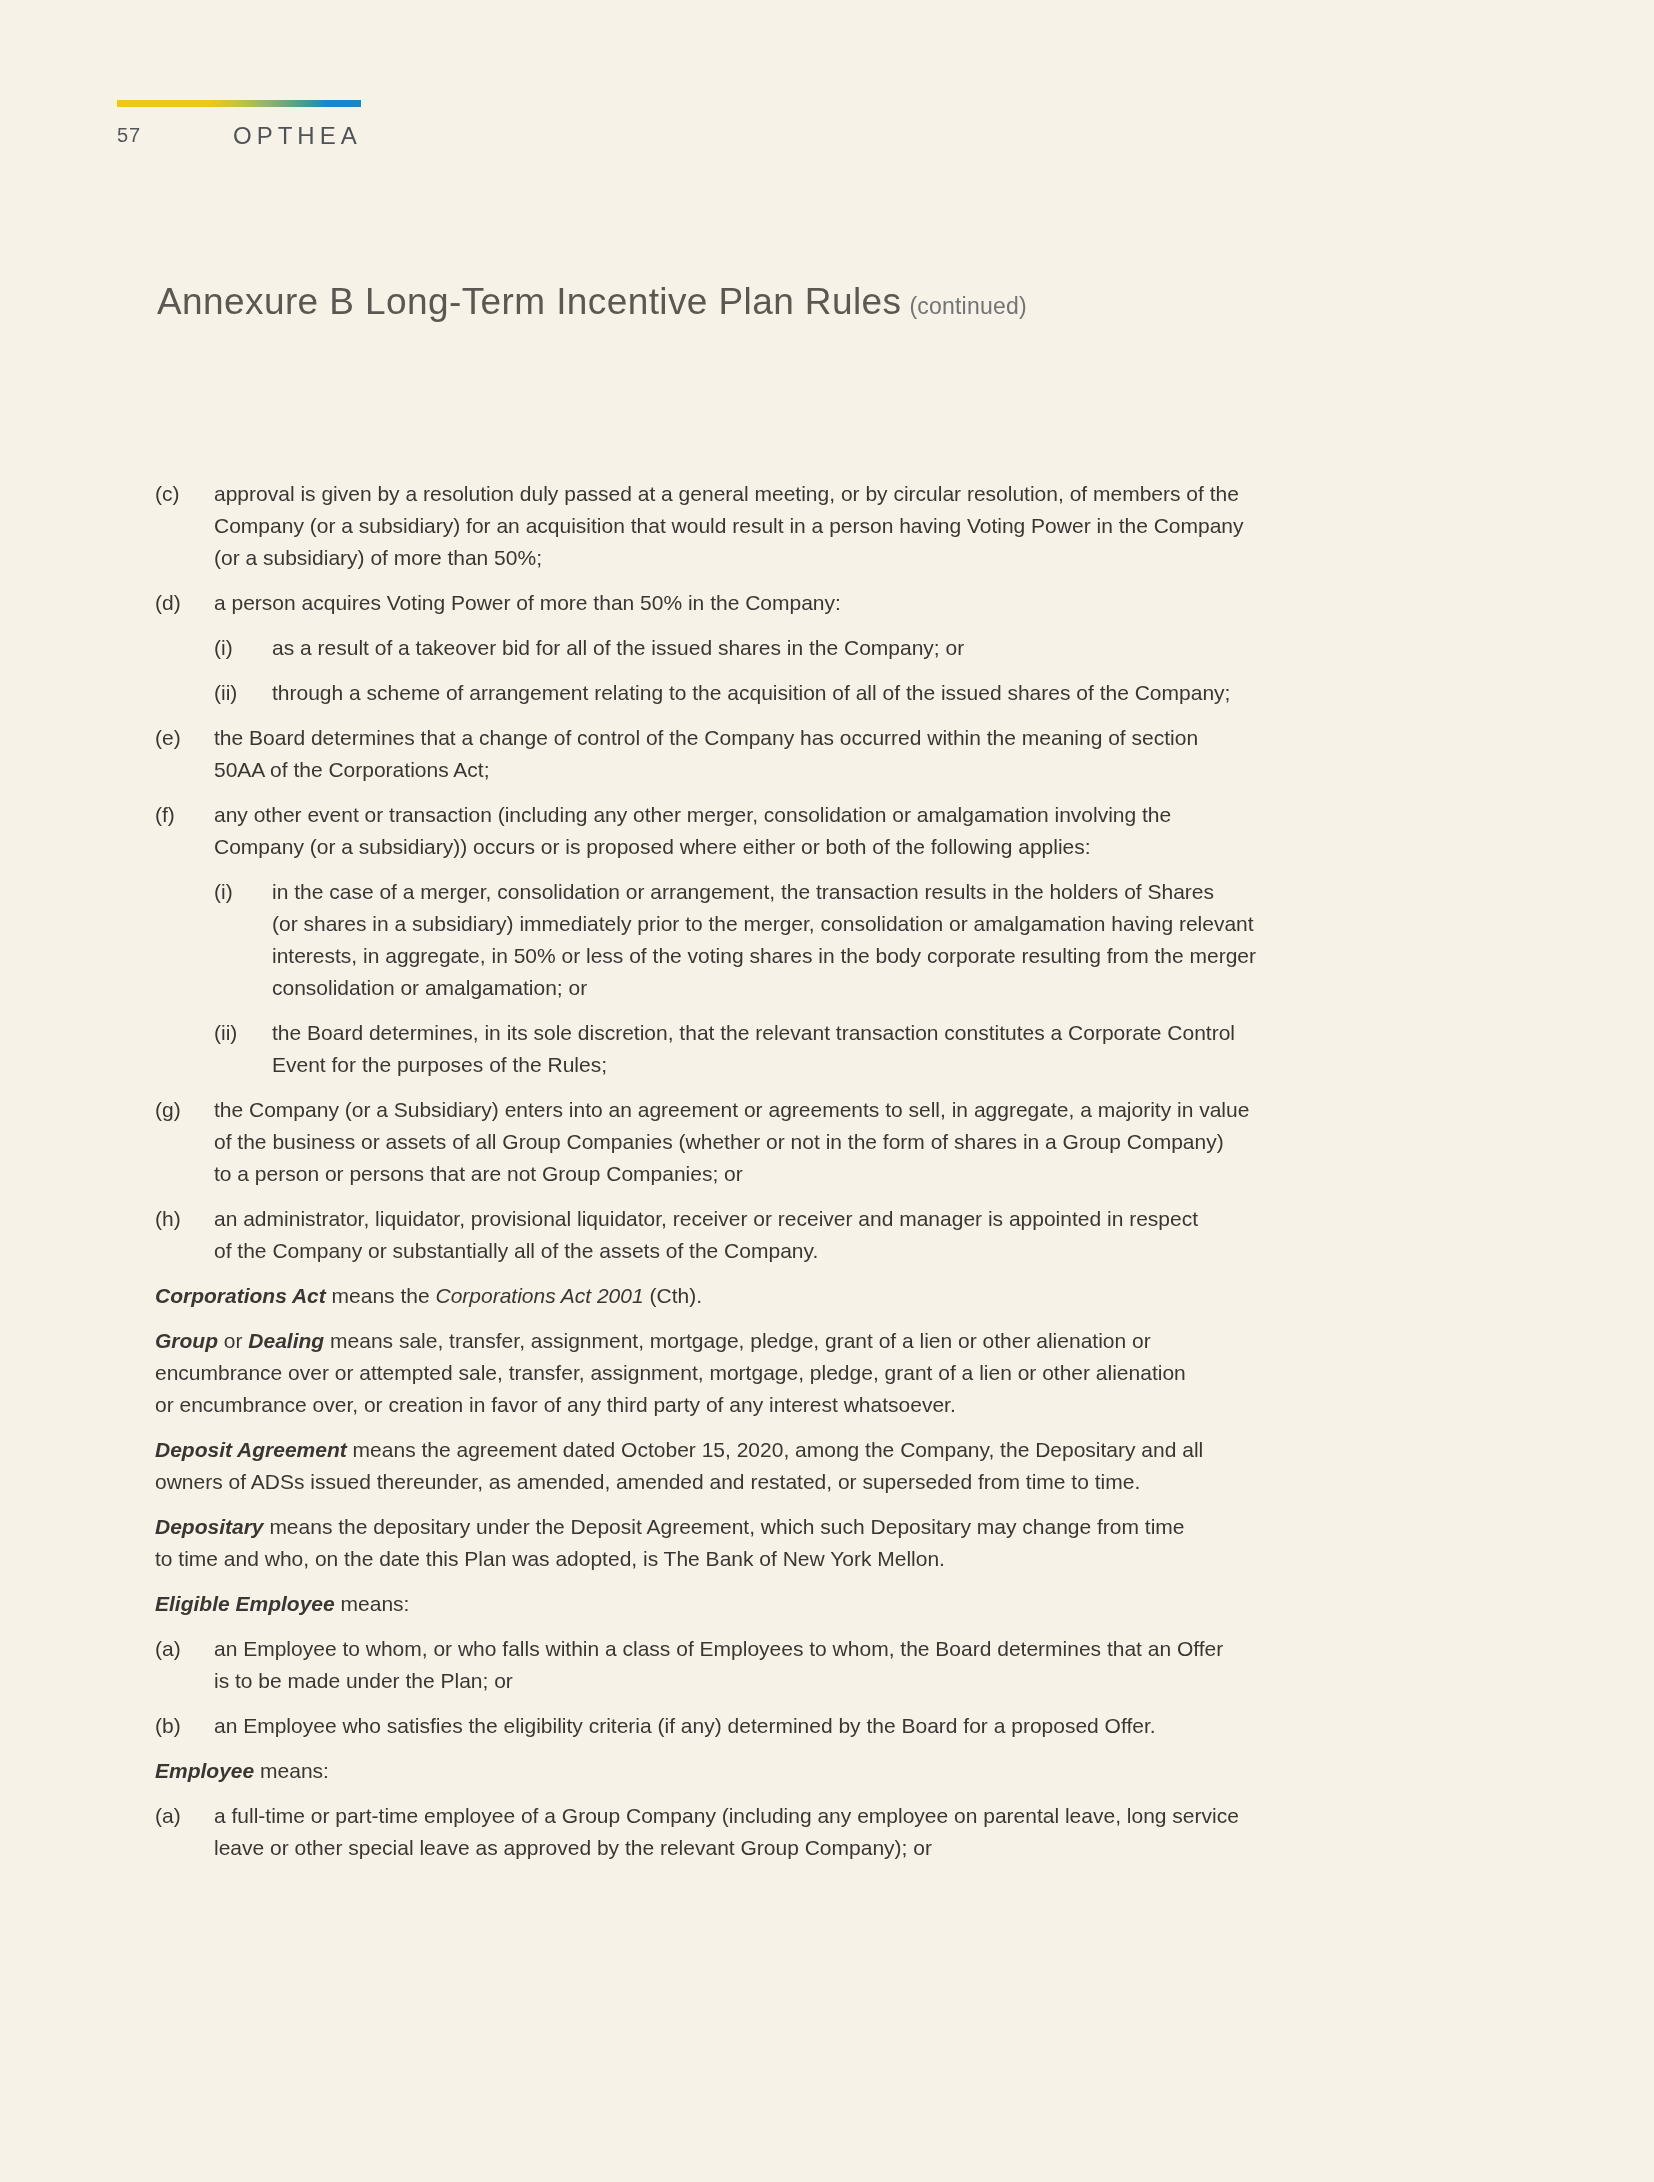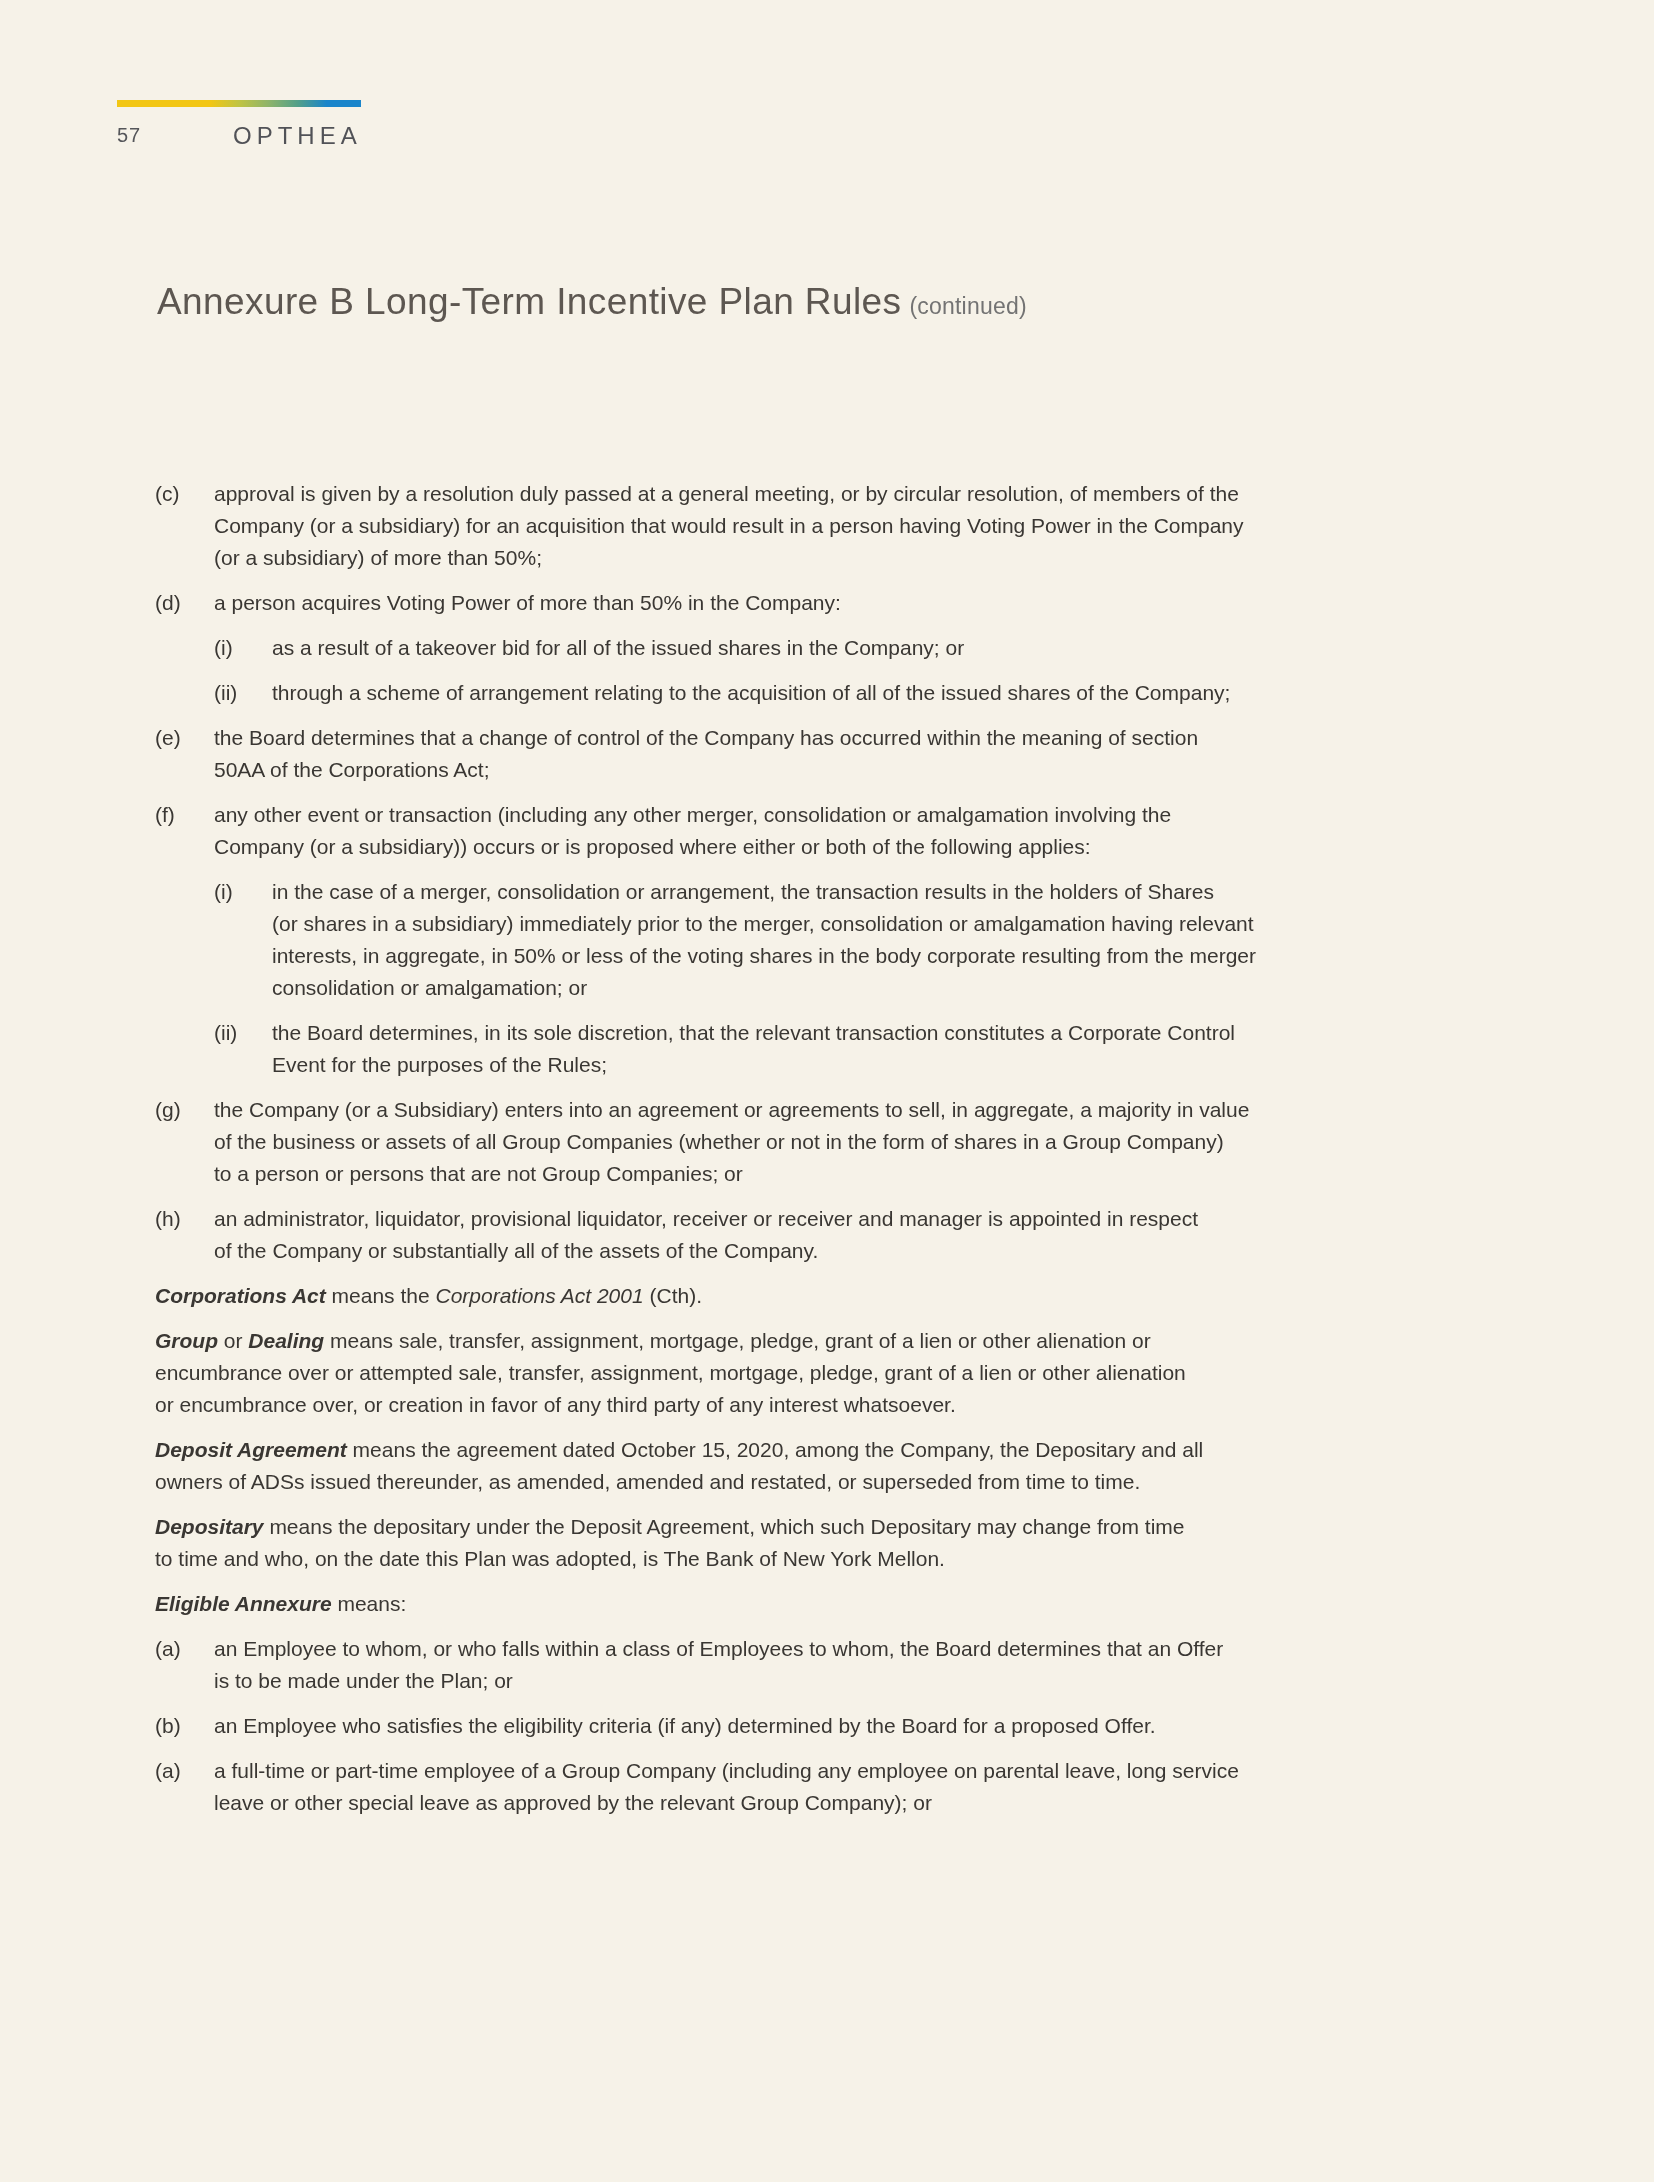--- a/index.html
+++ b/index.html
@@ -130,34 +130,37 @@
 owners of ADSs issued thereunder, as amended, amended and restated, or superseded from time to time.</span></div>
   </div>
 
   <div class="item def">
     <div class="text"><span class="b">Depositary</span><span> means the depositary under the Deposit Agreement, which such Depositary may change from time
 to time and who, on the date this Plan was adopted, is The Bank of New York Mellon.</span></div>
   </div>
 
 
   <div class="item def">
-    <div class="text"><span class="b">Eligible Annexure</span><span> means:</span></div>
+    <div class="text"><span class="b">Eligible Employee</span><span> means:</span></div>
   </div>
 
   <div class="item lvl1">
     <span class="label">(a)</span>
     <div class="text"><span>an Employee to whom, or who falls within a class of Employees to whom, the Board determines that an Offer
 is to be made under the Plan; or</span></div>
   </div>
 
   <div class="item lvl1">
     <span class="label">(b)</span>
     <div class="text"><span>an Employee who satisfies the eligibility criteria (if any) determined by the Board for a proposed Offer.</span></div>
   </div>
 
+  <div class="item def">
+    <div class="text"><span class="b">Employee</span><span> means:</span></div>
+  </div>
 
   <div class="item lvl1">
     <span class="label">(a)</span>
     <div class="text"><span>a full-time or part-time employee of a Group Company (including any employee on parental leave, long service
 leave or other special leave as approved by the relevant Group Company); or</span></div>
   </div>
 
 </div>
 
 </body></html>

